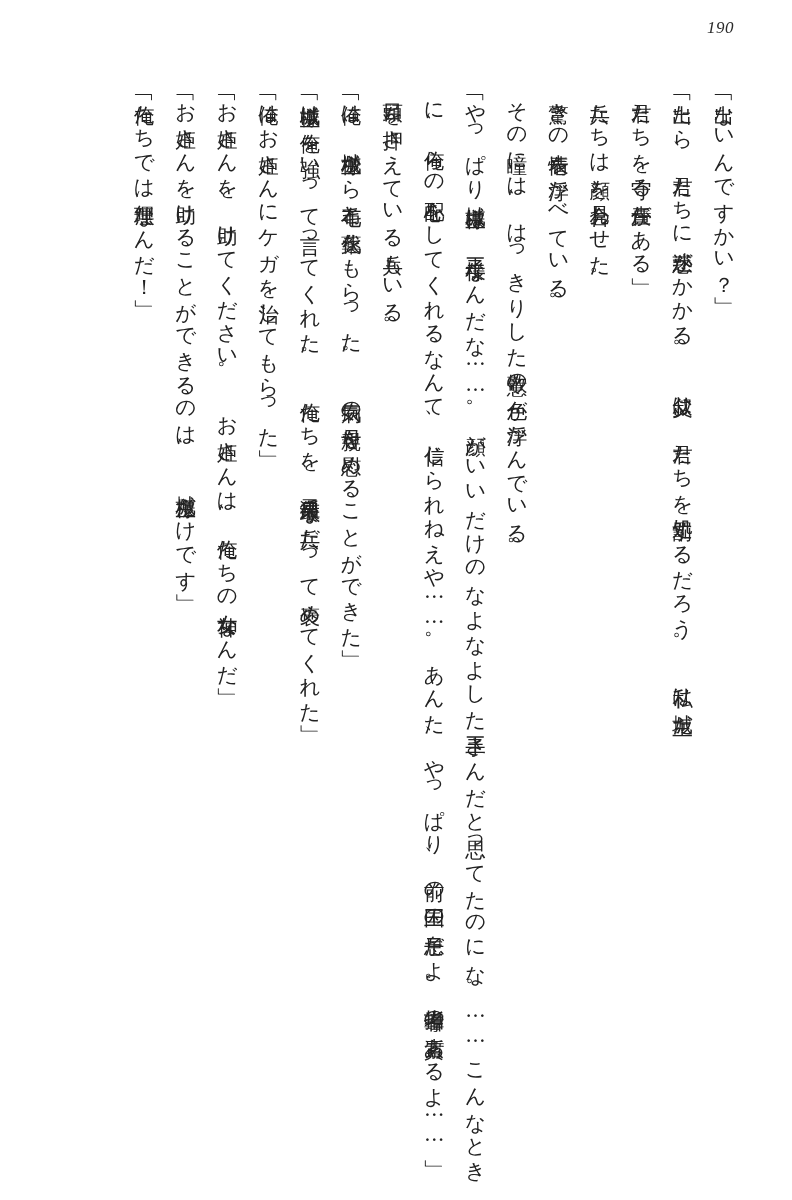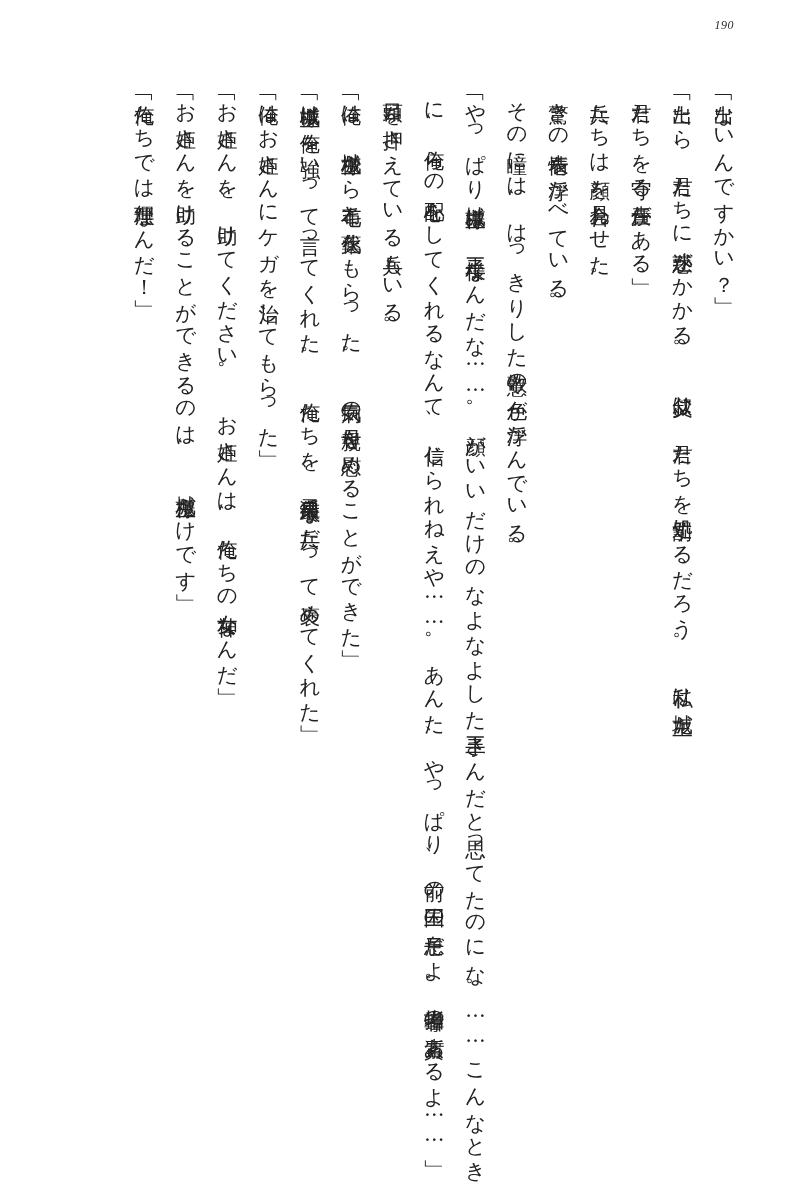--- a/index.html
+++ b/index.html
@@ -20,21 +20,21 @@
     top: 0; left: 0;
     width: 792px;
     height: 1200px;
     background: #ffffff;
   }
   #page-number {
     position: absolute;
     top: 18px;
     right: 58px;
     font-style: italic;
-    font-size: 12px;
+    font-size: 17px;
     letter-spacing: 0.5px;
     color: #2b2b2b;
     font-family: "Liberation Serif", "DejaVu Serif", serif;
   }
   #body-text {
     position: absolute;
     top: 88px;
     left: 32px;
     right: 48px;
     height: 1085px;

